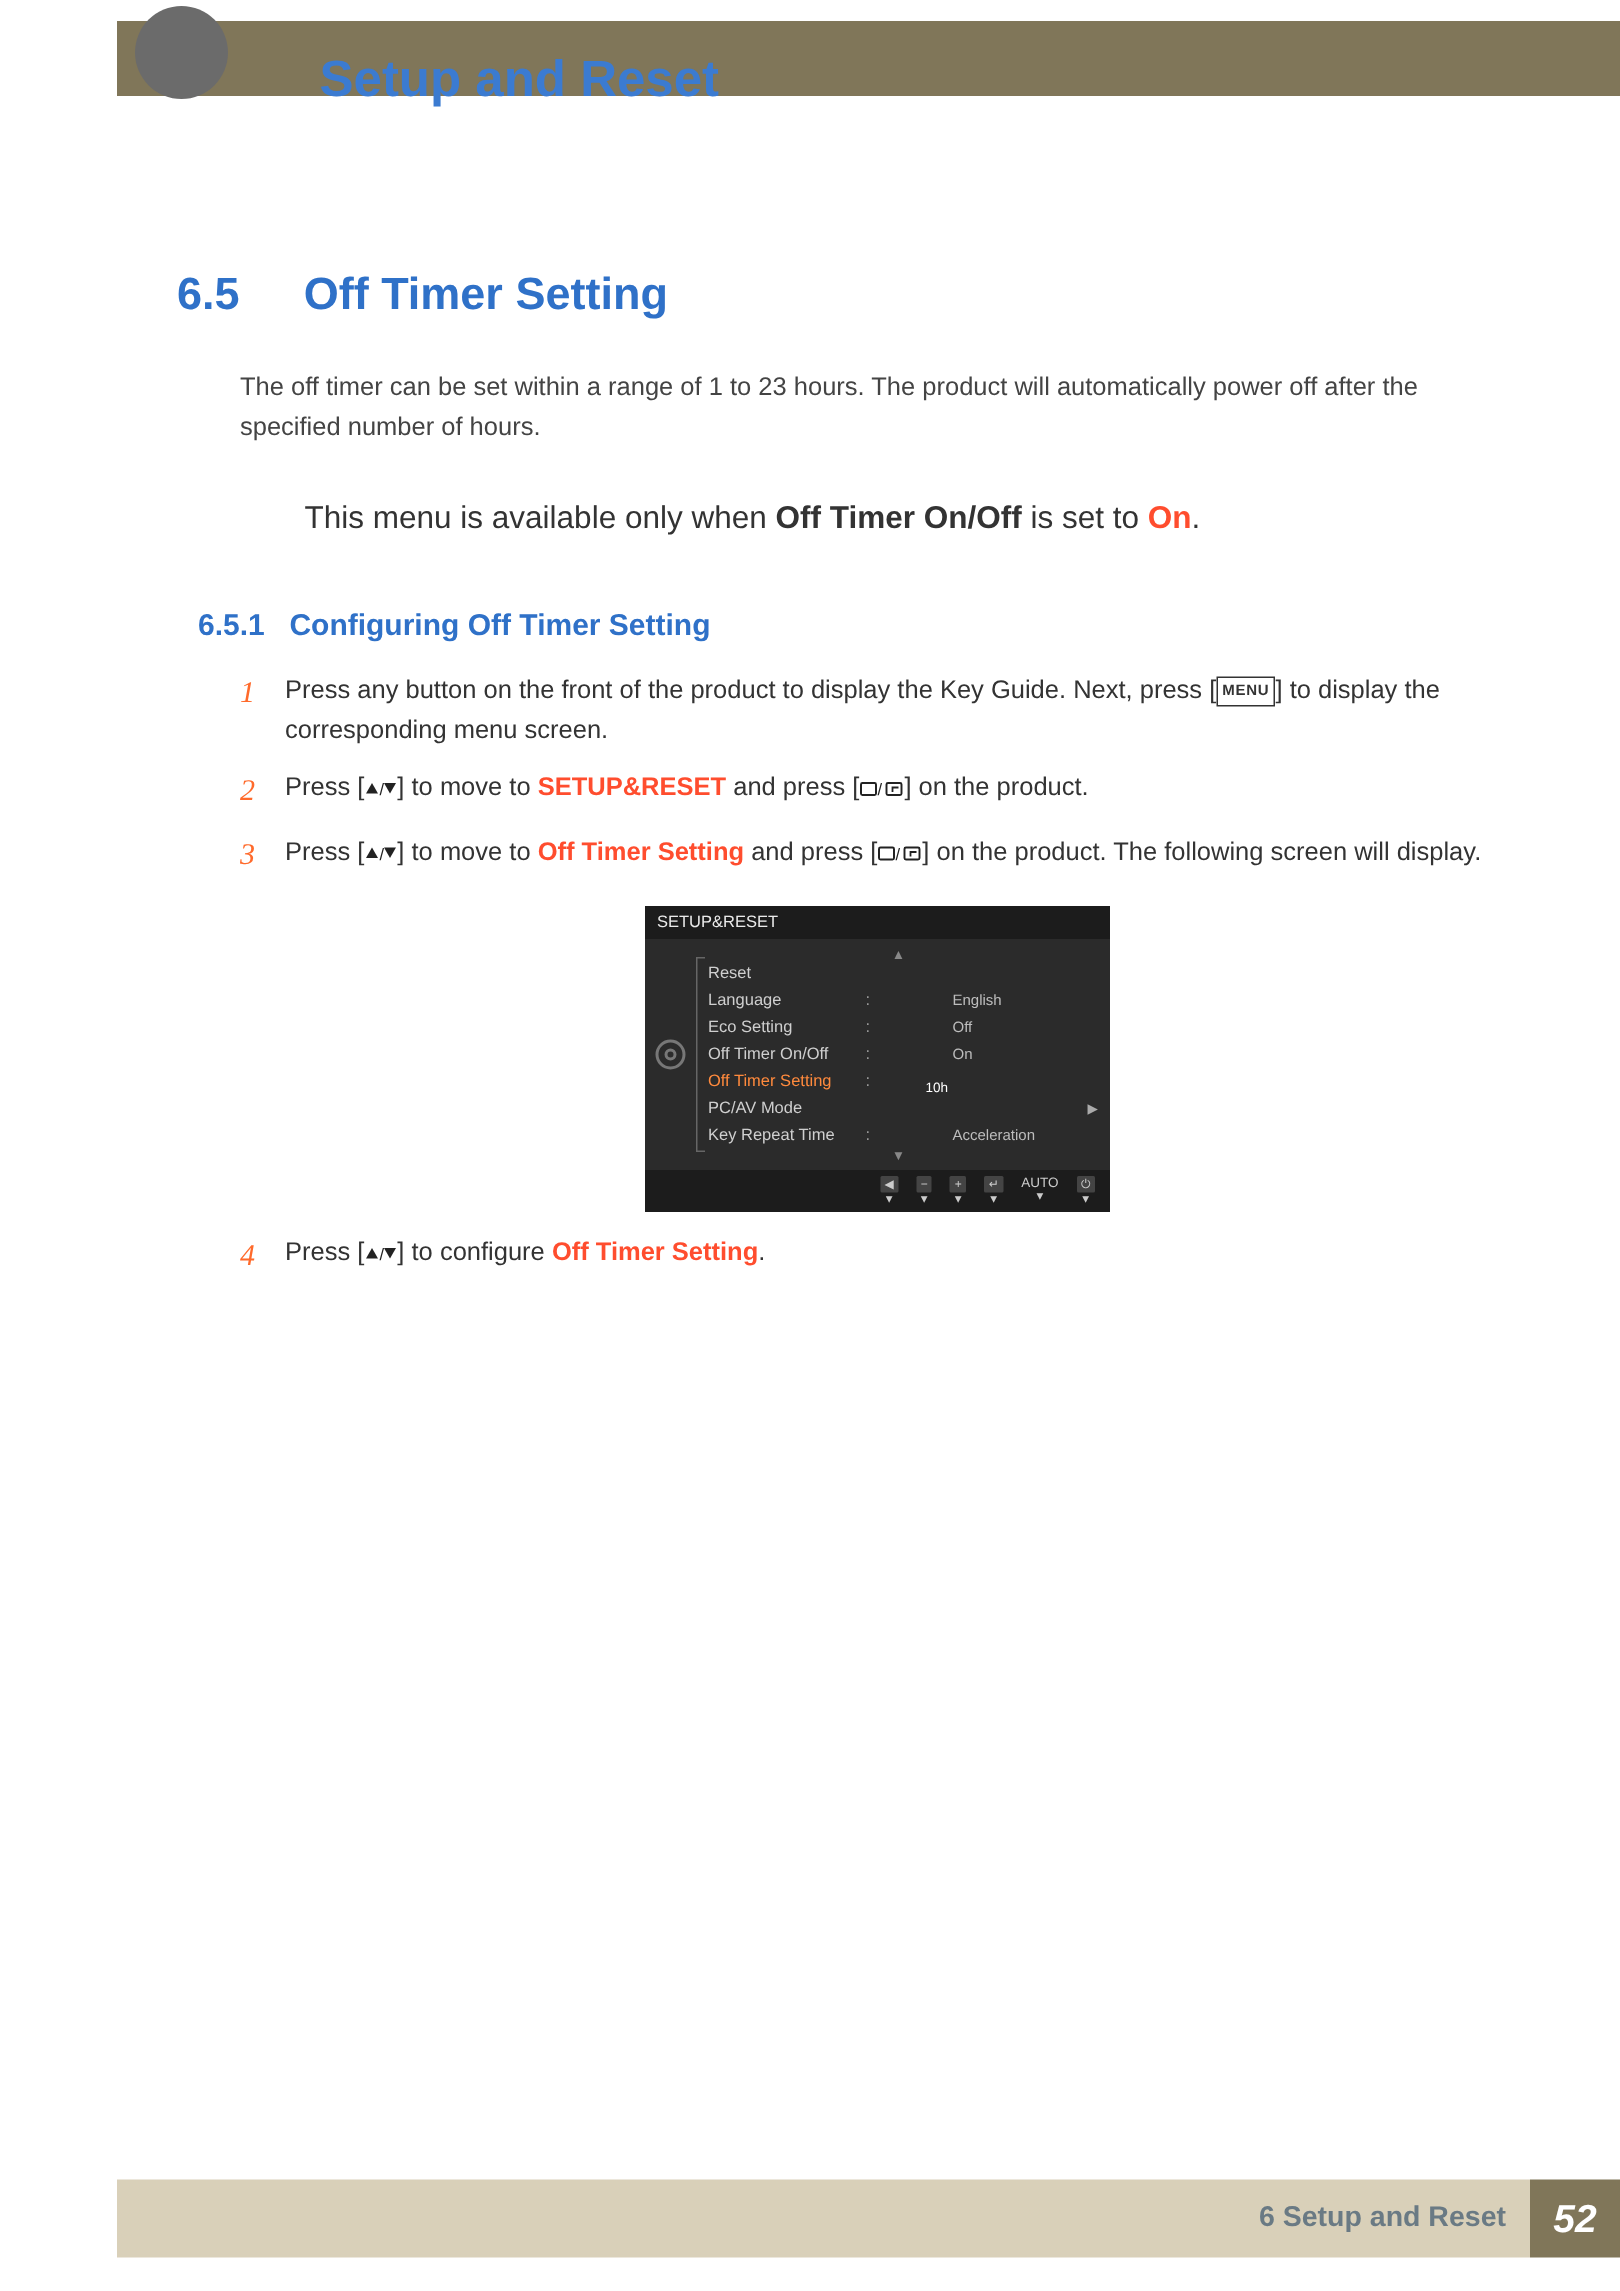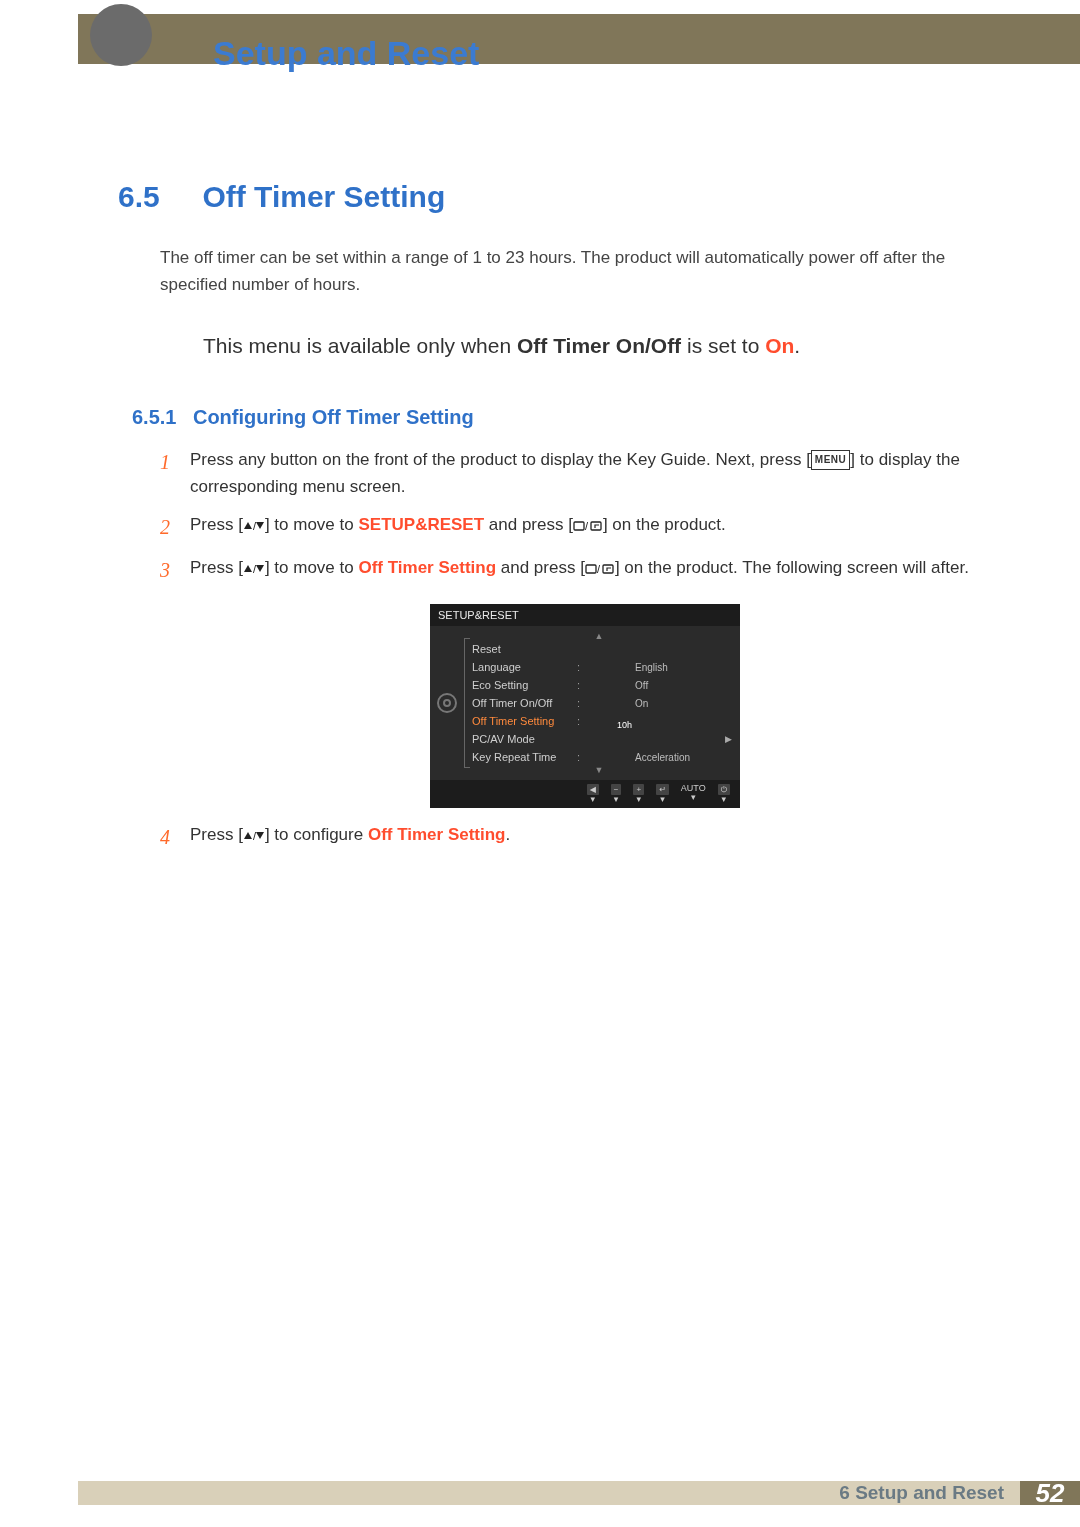--- a/index.html
+++ b/index.html
@@ -207,21 +207,21 @@
     color: #ccc;
   }
   .osd-footer span { display:inline-flex; flex-direction:column; align-items:center; line-height:9px; }
   .osd-footer .k { background:#444; padding:1px 3px; font-size:8px; border-radius:1px; }
 
   
   .page-footer {
     position: absolute;
     bottom: 22px;
     left: 78px; right: 0;
-    height: 24px;
+    height: 52px;
     display: flex;
   }
   .footer-bar {
     flex: 1;
     background: #d9d0b9;
     display: flex;
     align-items: center;
     justify-content: flex-end;
     padding-right: 16px;
     color: #6a7a84;
@@ -294,21 +294,21 @@
       <div class="step-body">
         <span>Press [</span><span class="icon-updown"><svg width="22" height="12">
               <polygon points="5,2 9,9 1,9" fill="#222"></polygon>
               <text x="10" y="10" font-size="11" fill="#222">/</text>
               <polygon points="17,9 21,2 13,2" fill="#222"></polygon>
             </svg></span><span>] to move to </span><span class="hl">Off Timer Setting</span><span> and press [</span><span class="icon-source"><svg width="30" height="12">
               <rect x="1" y="2" width="10" height="8" rx="1" fill="none" stroke="#222" stroke-width="1.3"></rect>
               <text x="12" y="10" font-size="11" fill="#222">/</text>
               <rect x="18" y="2" width="10" height="8" rx="1" fill="none" stroke="#222" stroke-width="1.3"></rect>
               <polyline points="26,5 22,5 22,8" fill="none" stroke="#222" stroke-width="1.2"></polyline>
-            </svg></span><span>] on the product. The following screen will after.</span>
+            </svg></span><span>] on the product. The following screen will display.</span>
       </div>
     </div>
 
     <div class="osd">
       <div class="osd-title">SETUP&amp;RESET</div>
       <div class="osd-body">
         <div class="osd-left">
           <div class="osd-gear"></div>
         </div>
         <div class="osd-list" style="position:relative;">

